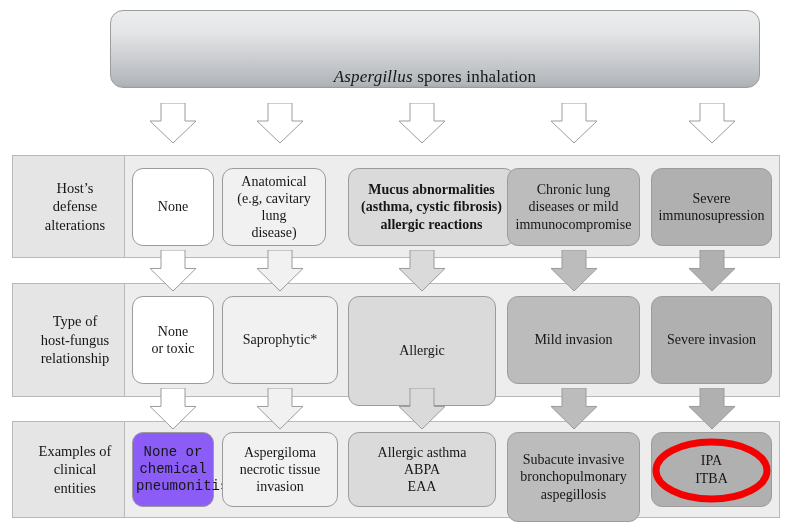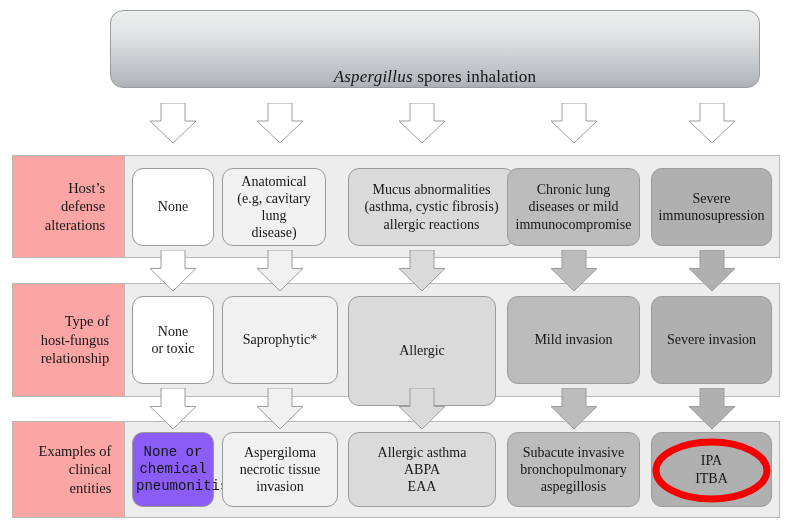--- a/index.html
+++ b/index.html
@@ -47,26 +47,26 @@
   
   .row-panel {
     position: absolute;
     box-sizing: border-box;
     background: #ededed;
     border: 1px solid #b9b9b9;
   }
   .label-panel {
     position: absolute;
     box-sizing: border-box;
-    background: #fca5a5;
+    background: #e5e5e5;
     border: 1px solid #b9b9b9;
     display: flex;
     align-items: center;
     justify-content: center;
-    text-align: right;
+    text-align: center;
     font-size: 14.5px;
     line-height: 1.28;
     left: 12px;
     width: 126px;
   }
 
   
   .node {
     position: absolute;
     box-sizing: border-box;
@@ -117,21 +117,21 @@
         <div>None</div>
       </div>
     </div>
     <div class="node" style="left: 222px; top: 168px; width: 104px; height: 78px; background: rgb(241, 241, 241);">
       <div class="lines">
         <div>Anatomical</div>
         <div>(e.g, cavitary lung</div>
         <div>disease)</div>
       </div>
     </div>
-    <div class="node" style="left: 348px; top: 168px; width: 167px; height: 78px; background: rgb(218, 218, 218);">
+    <div class="node" style="left: 348px; top: 168px; width: 167px; height: 78px; background: rgb(218, 218, 218); font-weight: bold;">
       <div class="lines">
         <div>Mucus abnormalities</div>
         <div>(asthma, cystic fibrosis)</div>
         <div>allergic reactions</div>
       </div>
     </div>
     <div class="node" style="left: 507px; top: 168px; width: 133px; height: 78px; background: rgb(188, 188, 188);">
       <div class="lines">
         <div>Chronic lung</div>
         <div>diseases or mild</div>
@@ -200,21 +200,21 @@
         <div>invasion</div>
       </div>
     </div>
     <div class="node" style="left: 348px; top: 432px; width: 148px; height: 75px; background: rgb(218, 218, 218);">
       <div class="lines">
         <div>Allergic asthma</div>
         <div>ABPA</div>
         <div>EAA</div>
       </div>
     </div>
-    <div class="node" style="left: 507px; top: 432px; width: 133px; height: 75px; background: rgb(188, 188, 188);">
+    <div class="node" style="left: 507px; top: 432px; width: 133px; height: 90px; background: rgb(188, 188, 188);">
       <div class="lines">
         <div>Subacute invasive</div>
         <div>bronchopulmonary</div>
         <div>aspegillosis</div>
       </div>
     </div>
     <div class="node" style="left: 651px; top: 432px; width: 121px; height: 75px; background: rgb(176, 176, 176);">
       <div class="lines">
         <div>IPA</div>
         <div>ITBA</div>

